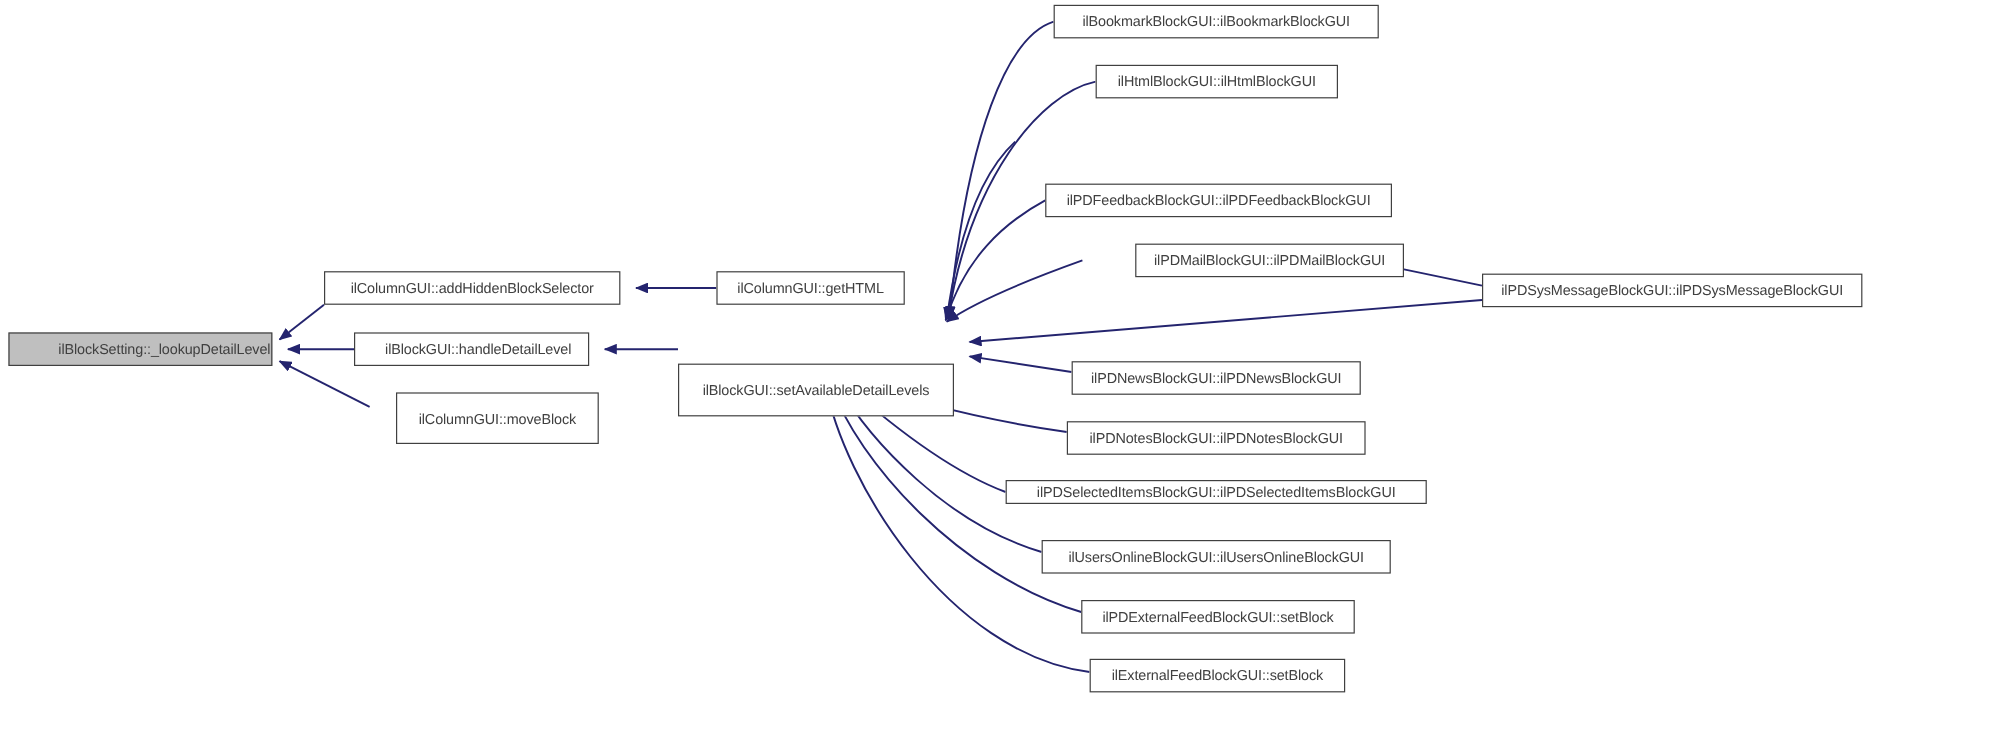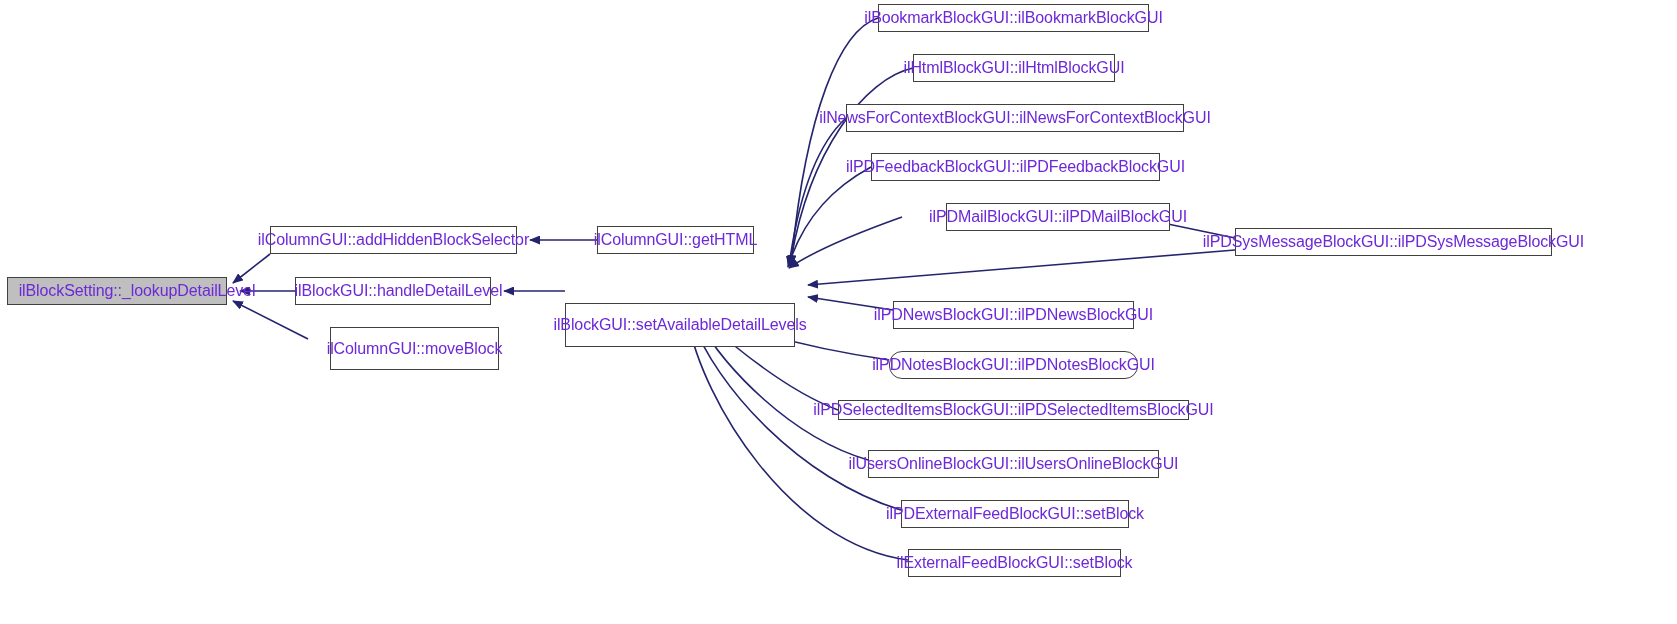--- a/index.html
+++ b/index.html
@@ -20,22 +20,22 @@
     left: 0;
     top: 0;
     width: 1677px;
     height: 624px;
   }
   .node {
     position: absolute;
     box-sizing: border-box;
     border: 1px solid #404040;
     background: #ffffff;
-    color: #6d28d9;
-    font-size: 16px;
+    color: #404040;
+    font-size: 12px;
     line-height: 1;
     display: flex;
     align-items: center;
     justify-content: center;
     white-space: nowrap;
     letter-spacing: -0.1px;
     z-index: 5;
   }
   .node.highlight {
     background: #bfbfbf;
@@ -106,36 +106,33 @@
   </div>
   <div class="node" style="left:565px; top:277px; width:230px; height:44px;margin-top:26px;">
     <span class="node-label">ilBlockGUI::setAvailableDetailLevels</span>
   </div>
   <div class="node" style="left:878px; top:4px; width:271px; height:28px;">
     <span class="node-label">ilBookmarkBlockGUI::ilBookmarkBlockGUI</span>
   </div>
   <div class="node" style="left:913px; top:54px; width:202px; height:28px;">
     <span class="node-label">ilHtmlBlockGUI::ilHtmlBlockGUI</span>
   </div>
-  <div class="node" style="left:846px; top:104px; width:338px; height:28px;">
-    <span class="node-label">ilNewsForContextBlockGUI::ilNewsForContextBlockGUI</span>
-  </div>
   <div class="node" style="left:871px; top:153px; width:289px; height:28px;">
     <span class="node-label">ilPDFeedbackBlockGUI::ilPDFeedbackBlockGUI</span>
   </div>
   <div class="node" style="left:902px; top:203px; width:224px; height:28px;margin-left:44px;">
     <span class="node-label">ilPDMailBlockGUI::ilPDMailBlockGUI</span>
   </div>
   <div class="node" style="left:1235px; top:228px; width:317px; height:28px;">
     <span class="node-label">ilPDSysMessageBlockGUI::ilPDSysMessageBlockGUI</span>
   </div>
   <div class="node" style="left:893px; top:301px; width:241px; height:28px;">
     <span class="node-label">ilPDNewsBlockGUI::ilPDNewsBlockGUI</span>
   </div>
-  <div class="node" style="left:889px; top:351px; width:249px; height:28px;border-radius:13px;">
+  <div class="node" style="left:889px; top:351px; width:249px; height:28px;">
     <span class="node-label">ilPDNotesBlockGUI::ilPDNotesBlockGUI</span>
   </div>
   <div class="node" style="left:838px; top:400px; width:351px; height:20px;">
     <span class="node-label">ilPDSelectedItemsBlockGUI::ilPDSelectedItemsBlockGUI</span>
   </div>
   <div class="node" style="left:868px; top:450px; width:291px; height:28px;">
     <span class="node-label">ilUsersOnlineBlockGUI::ilUsersOnlineBlockGUI</span>
   </div>
   <div class="node" style="left:901px; top:500px; width:228px; height:28px;">
     <span class="node-label">ilPDExternalFeedBlockGUI::setBlock</span>

